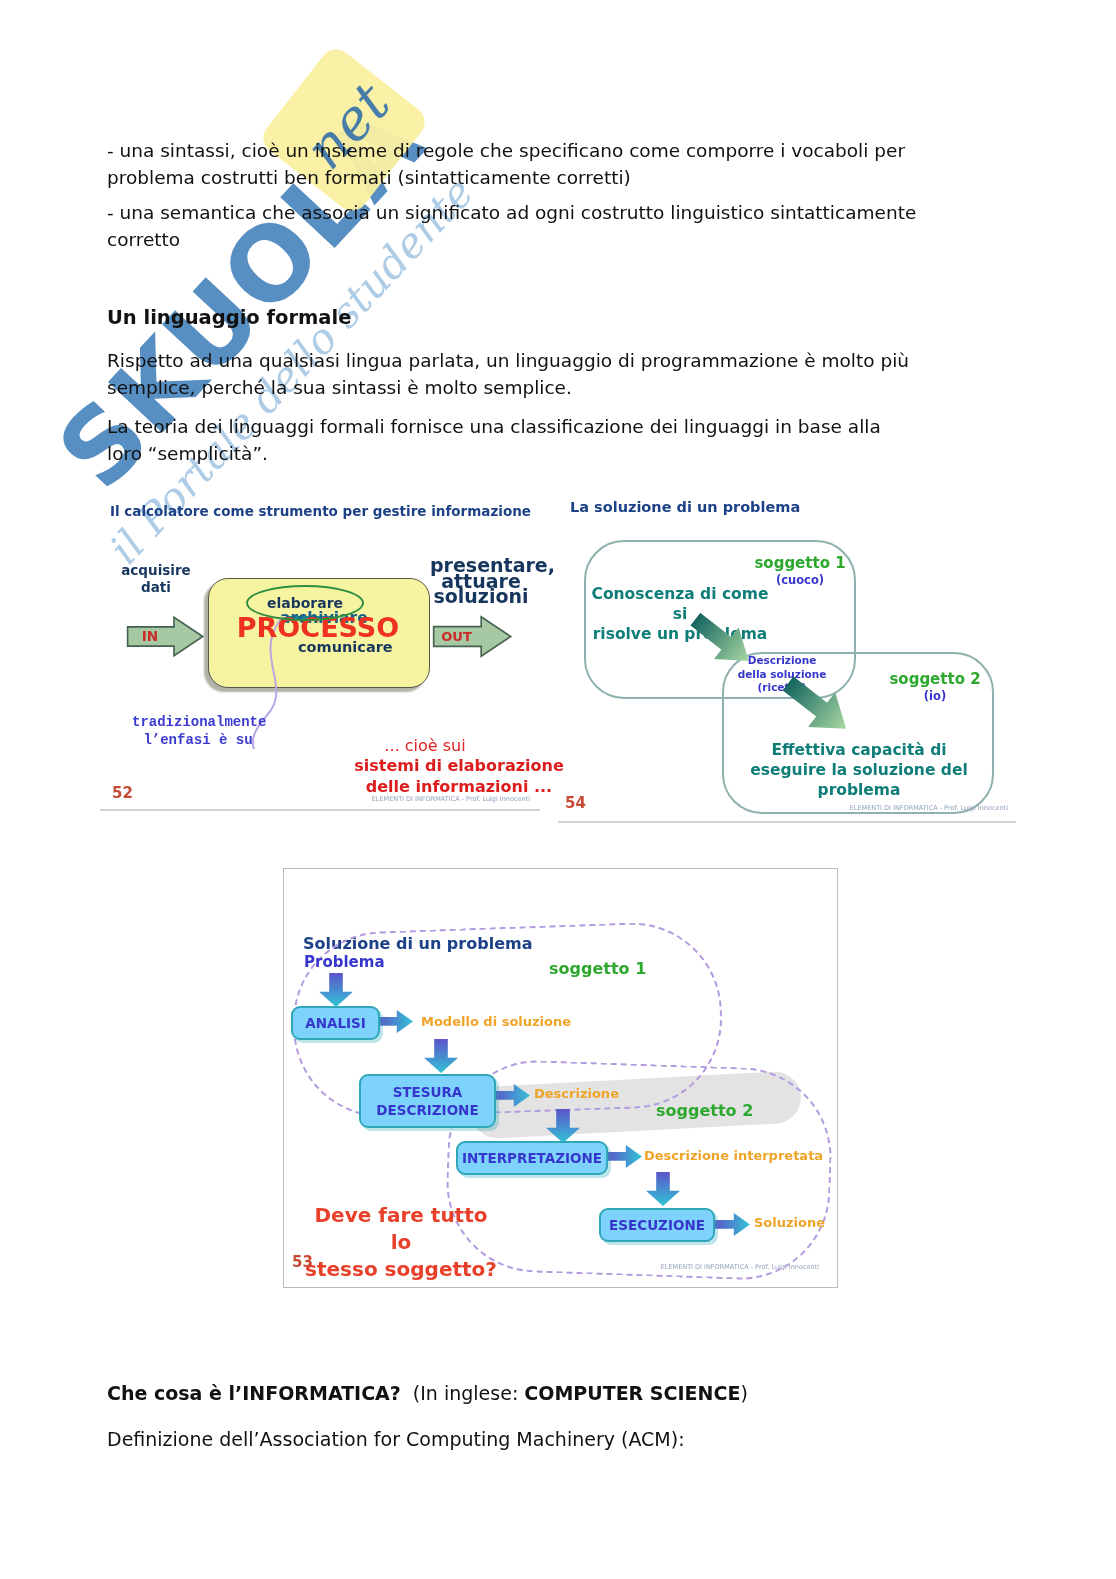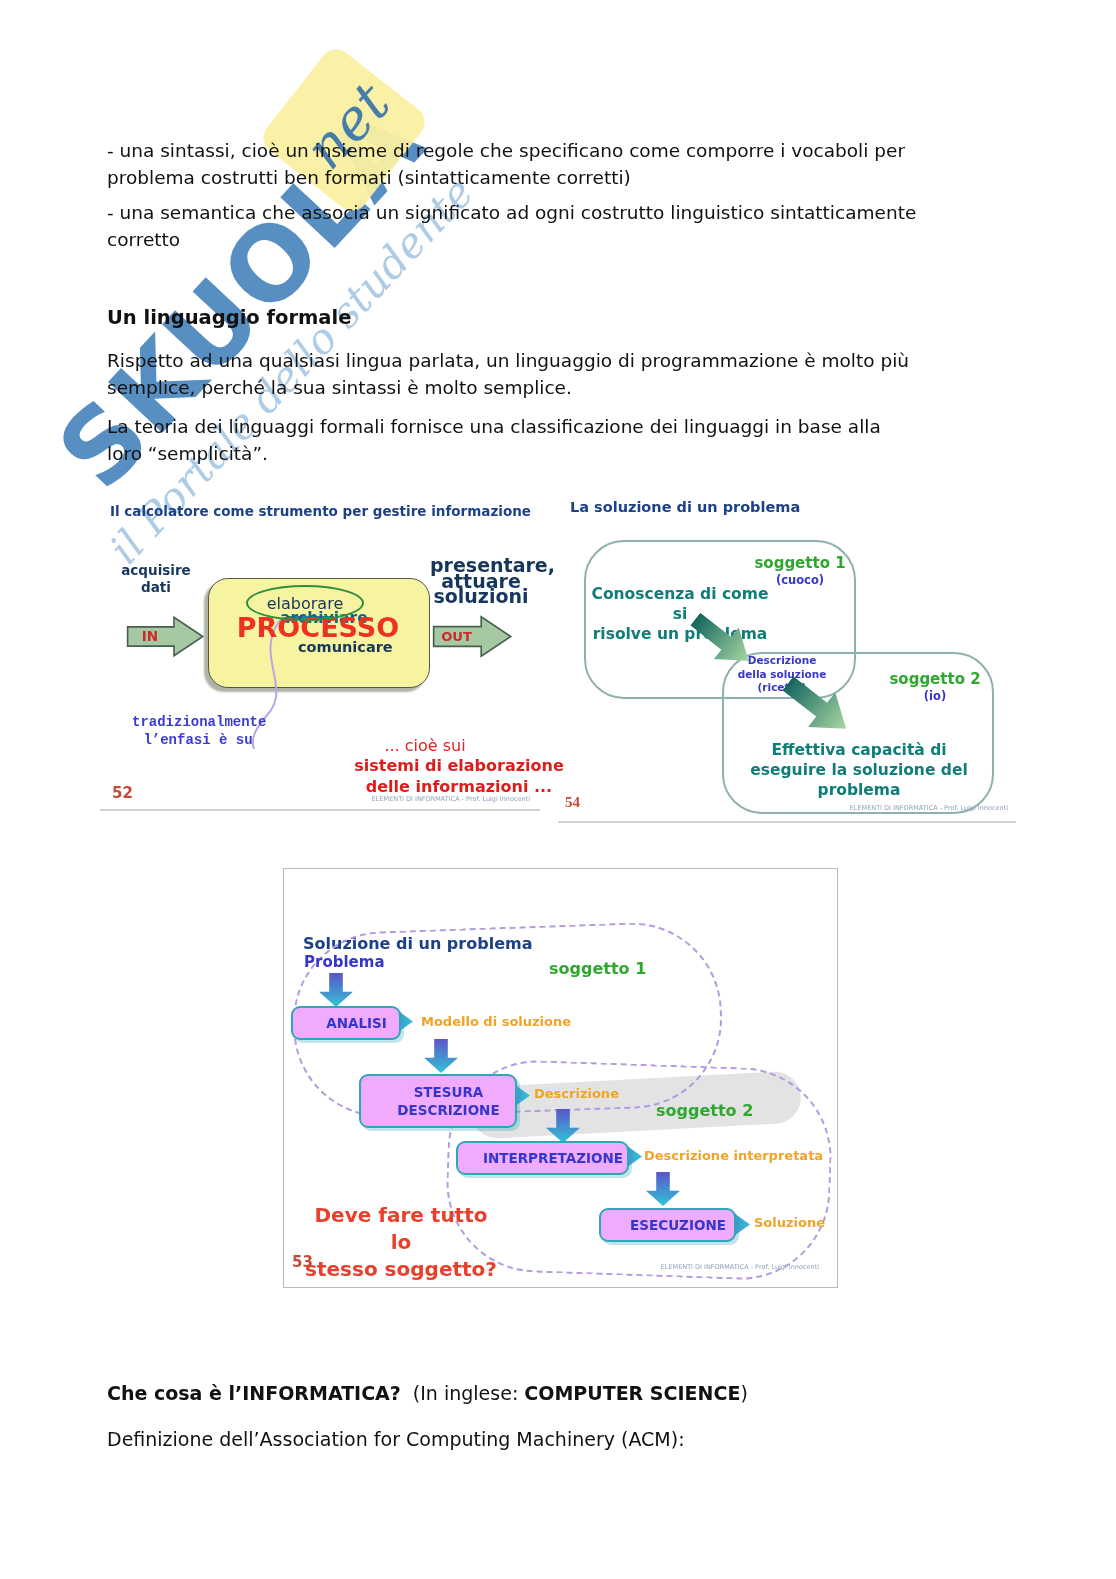--- a/index.html
+++ b/index.html
@@ -33,21 +33,21 @@
   .slide-title{font-weight:bold;color:#1c4187;white-space:nowrap;}
   .pagenum{font-weight:bold;color:#c74a35;font-size:15px;}
   .slidefooter{font-size:6.5px;color:#8fa0b8;text-align:right;white-space:nowrap;}
   .hairline{height:2px;background:#cdd2d9;}
 
   
   .navy{color:#17365d;font-weight:bold;}
   .yellowbox{left:108px;top:82px;width:220px;height:108px;background:#f7f4a1;
     border:1px solid #55564a;border-radius:20px;box-shadow:-4px 4px 2px rgba(110,115,95,0.55);}
   .ellipse{left:146px;top:89px;width:114px;height:32px;border:2px solid #2f8f3f;border-radius:50%;
-    display:flex;align-items:center;justify-content:center;font-size:16px;font-weight:normal;color:#17365d;z-index:4;}
+    display:flex;align-items:center;justify-content:center;font-size:14px;font-weight:bold;color:#17365d;z-index:4;}
   .processo{left:108px;top:116px;width:220px;text-align:center;font-size:27px;font-weight:bold;
     color:#ee3120;z-index:3;letter-spacing:0px;}
   .archiviare{left:180px;top:113px;font-size:15.5px;font-weight:bold;color:#17628a;z-index:2;}
   .tealline{left:188px;top:120px;width:46px;height:3px;background:#1a8a9a;z-index:2;}
   .comunicare{left:198px;top:143px;font-size:14.5px;font-weight:bold;color:#17365d;z-index:4;}
   .royal{color:#3b3bd1;font-weight:bold;font-family:Liberation Mono, monospace;}
   .red-reg{color:#e02222;}
   .red-bold{color:#dd1c1c;font-weight:bold;}
 
   
@@ -55,23 +55,23 @@
   .green{color:#2ea82e;font-weight:bold;}
   .violet{color:#3636cc;font-weight:bold;}
   .tealtxt{color:#0f7d78;font-weight:bold;}
   .garrow{clip-path:polygon(0 30%,58% 30%,58% 0,100% 50%,58% 100%,58% 70%,0 70%);
     background:linear-gradient(90deg,#14655f,#a9d8a2);}
 
   
   .frame53{left:283px;top:868px;width:553px;height:418px;border:1px solid #b8bcc2;background:#fff;}
   .dash{border:2px dashed #b49be0;border-radius:90px;position:absolute;}
   .grayblob{position:absolute;background:#e3e3e3;border-radius:28px;z-index:0;}
-  .fbox{position:absolute;background:#f0abfc;border:2px solid #2fa7b8;border-radius:9px;
+  .fbox{position:absolute;background:#7dd3fc;border:2px solid #2fa7b8;border-radius:9px;
     box-shadow:3px 3px 0 rgba(42,168,184,0.30);display:flex;align-items:center;justify-content:center;
-    text-align:center;color:#3636cc;font-weight:bold;z-index:3;line-height:1.35;padding-left:21px;}
+    text-align:center;color:#3636cc;font-weight:bold;z-index:3;line-height:1.35;}
   .orange{color:#efa428;font-weight:bold;white-space:nowrap;z-index:3;position:absolute;}
   .ad{position:absolute;z-index:2;clip-path:polygon(30% 0,70% 0,70% 55%,100% 55%,50% 100%,0 55%,30% 55%);
     background:linear-gradient(180deg,#5b54c8,#33c3d6);}
   .ar{position:absolute;z-index:2;clip-path:polygon(0 30%,55% 30%,55% 0,100% 50%,55% 100%,55% 68%,0 68%);
     background:linear-gradient(90deg,#5b54c8,#33c3d6);}
   .question{color:#e8402a;font-weight:bold;font-size:20px;line-height:27px;text-align:center;z-index:3;position:absolute;}
 </style>
 </head>
 <body>
 
@@ -178,21 +178,21 @@
     <div class="abs violet c" style="left:322px;top:197px;width:110px;font-size:11.5px;">(io)</div>
 
     <div class="abs garrow" style="left:222px;top:192px;width:74px;height:44px;transform:rotate(38deg);"></div>
 
     <div class="abs tealtxt c" style="left:187px;top:248px;width:228px;font-size:15.5px;line-height:20px;">
         <div>Effettiva capacità di</div>
         <div>eseguire la soluzione del</div>
         <div>problema</div>
       </div>
 
-    <div class="abs pagenum" style="left:7px;top:302px;font-family:Liberation Serif, serif;">54</div>
+    <div class="abs pagenum" style="left:7px;top:302px;">54</div>
     <div class="abs slidefooter" style="left:180px;top:312px;width:270px;">ELEMENTI DI INFORMATICA - Prof. Luigi Innocenti</div>
     <div class="abs hairline" style="left:0;top:329px;width:458px;"></div>
   </div>
 
   <div class="abs slide frame53">
     <div class="abs slide-title" style="left:19px;top:17px;font-size:16px;margin-top:48px;">Soluzione di un problema</div>
 
     <div class="grayblob" style="left:187px;top:210px;width:330px;height:52px;transform:rotate(-3deg);"></div>
     <div class="dash" style="left:9px;top:58px;width:425px;height:182px;transform:rotate(-2deg);z-index:1;"></div>
     <div class="dash" style="left:163px;top:195px;width:380px;height:208px;transform:rotate(2deg);z-index:1;"></div>

